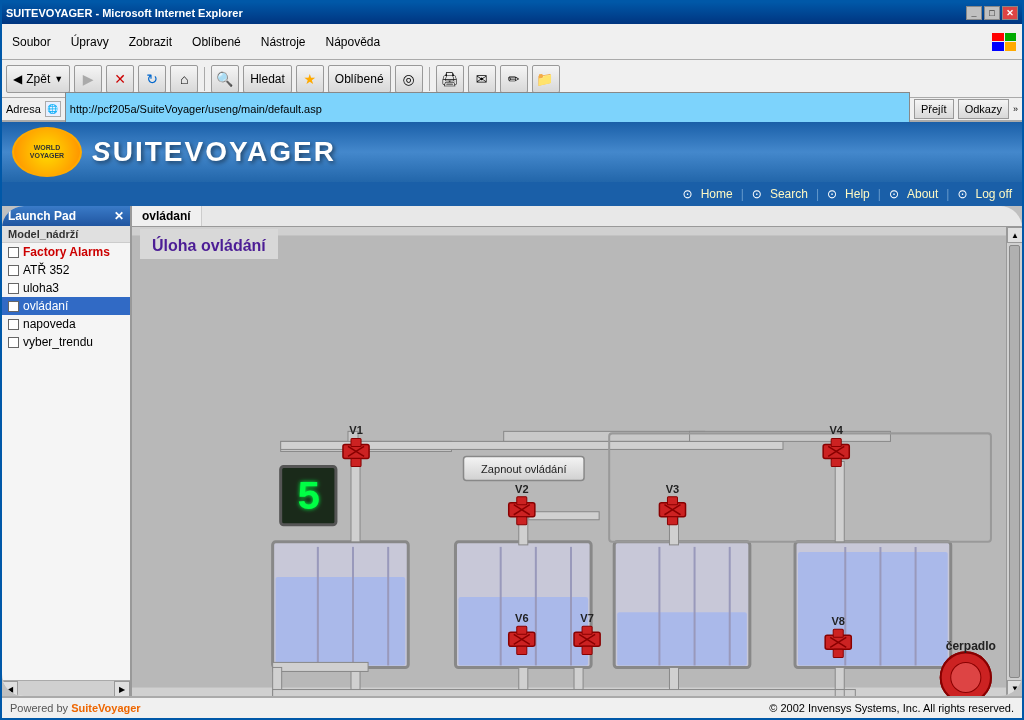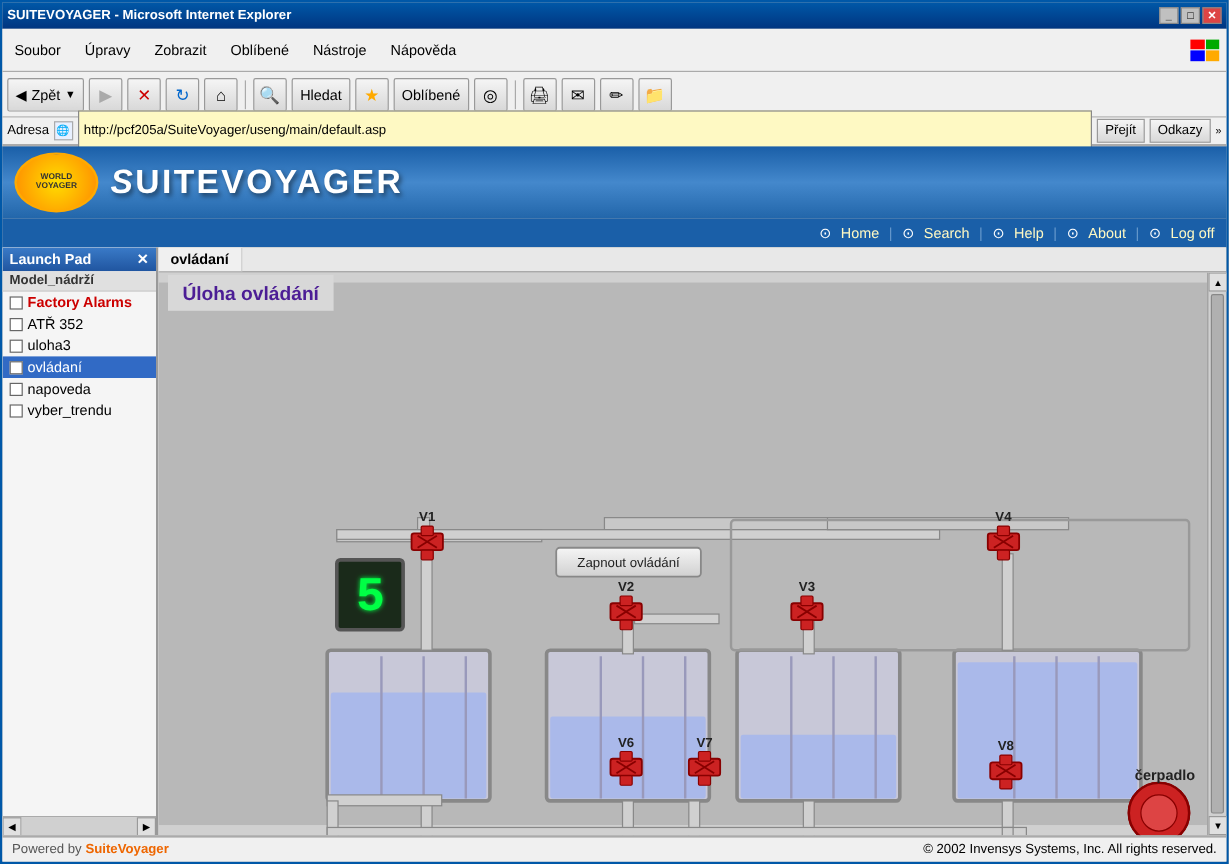--- a/index.html
+++ b/index.html
@@ -76,21 +76,21 @@
       align-items: center;
       gap: 4px;
       padding: 0 4px;
       border-bottom: 2px solid #aaa;
       font-size: 11px;
     }
     #address-input {
       flex: 1;
       height: 34px;
       border: 1px solid #888;
-      background: #fef9c3;
+      background: #7dd3fc;
       padding: 0 4px;
       font-size: 11px;
     }
     .addr-btn {
       height: 20px;
       background: linear-gradient(to bottom, #f5f5f5, #d8d8d8);
       border: 1px solid #999;
       cursor: pointer; font-size: 11px; padding: 0 6px;
     }
 
@@ -131,20 +131,21 @@
       font-size: 12px;
       color: white;
     }
     .nav-link { color: #fef9c3; cursor: pointer; display: flex; align-items: center; gap: 3px; }
     .nav-sep { color: #6699cc; }
 
     
     #main {
       display: flex;
       height: calc(720px - 22px - 20px - 38px - 24px - 60px - 24px - 22px);
+      border-radius: 22px;
       
     }
 
     
     #sidebar {
       width: 130px;
       background: #f5f5f5;
       border-right: 2px solid #999;
       display: flex;
       flex-direction: column;

